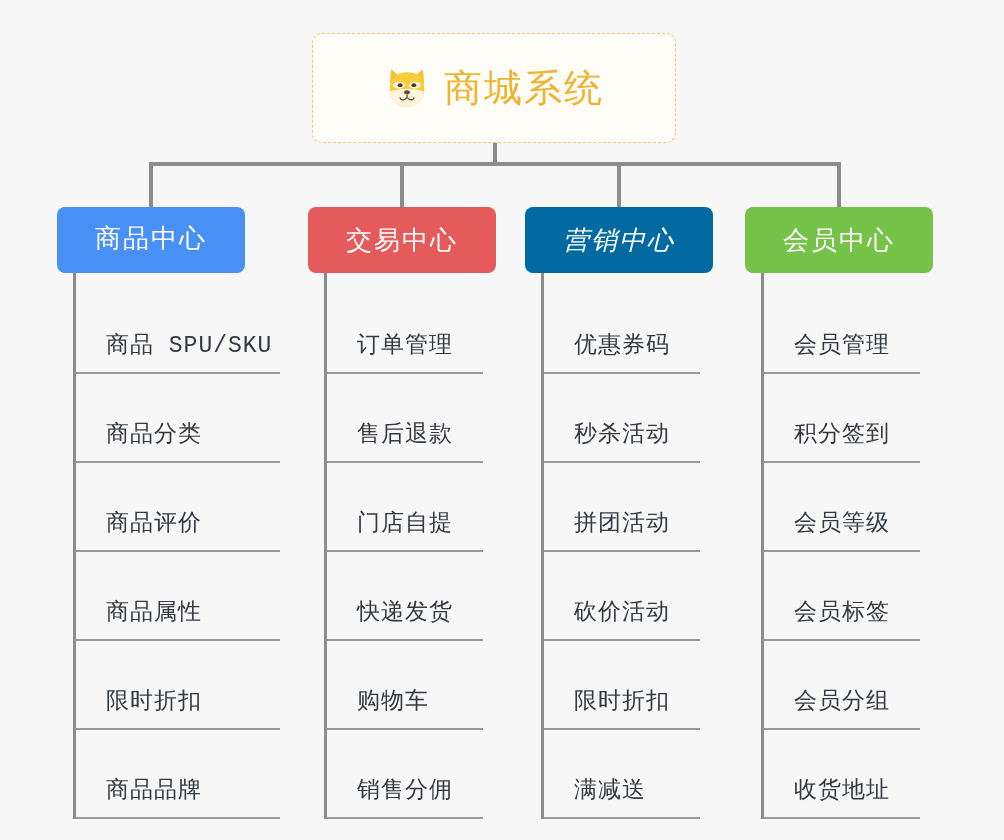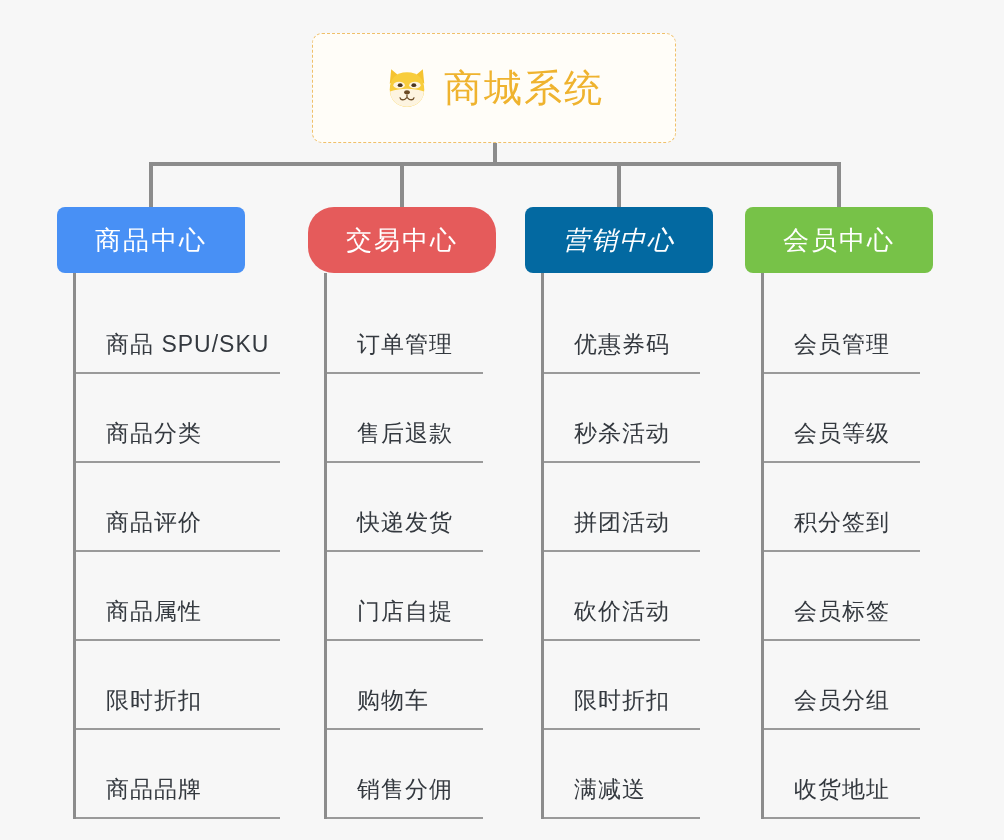--- a/index.html
+++ b/index.html
@@ -77,21 +77,21 @@
   .drop-0 { left: 149px; }
   .drop-1 { left: 400px; }
   .drop-2 { left: 617px; }
   .drop-3 { left: 837px; }
 
   
   .column {
     position: absolute;
     top: 207px;
   }
-  .col-0 { left: 57px;  width: 220px; }
+  .col-0 { left: 57px;  width: 220px; font-family: Liberation Mono, monospace; }
   .col-1 { left: 308px; width: 188px; }
   .col-2 { left: 525px; width: 188px; }
   .col-3 { left: 745px; width: 188px; }
 
   .cat-box {
     box-sizing: border-box;
     height: 66px;
     border-radius: 8px;
     display: flex;
     align-items: center;
@@ -191,35 +191,35 @@
       <div class="leaf">
         <span class="leaf-label">限时折扣</span>
       </div>
       <div class="leaf">
         <span class="leaf-label">商品品牌</span>
       </div>
     </div>
   </div>
 
   <div class="column col-1">
-    <div class="cat-box" style="background: rgb(229, 91, 91); border-radius: 26px;">
+    <div class="cat-box" style="background: rgb(229, 91, 91);">
       <span>交易中心</span>
     </div>
     <div class="leaf-list">
       <div class="leaf">
         <span class="leaf-label">订单管理</span>
       </div>
       <div class="leaf">
         <span class="leaf-label">售后退款</span>
       </div>
       <div class="leaf">
+        <span class="leaf-label">门店自提</span>
+      </div>
+      <div class="leaf">
         <span class="leaf-label">快递发货</span>
-      </div>
-      <div class="leaf">
-        <span class="leaf-label">门店自提</span>
       </div>
       <div class="leaf">
         <span class="leaf-label">购物车</span>
       </div>
       <div class="leaf">
         <span class="leaf-label">销售分佣</span>
       </div>
     </div>
   </div>
 
@@ -251,26 +251,26 @@
 
   <div class="column col-3">
     <div class="cat-box" style="background: rgb(119, 194, 72);">
       <span>会员中心</span>
     </div>
     <div class="leaf-list">
       <div class="leaf">
         <span class="leaf-label">会员管理</span>
       </div>
       <div class="leaf">
+        <span class="leaf-label">积分签到</span>
+      </div>
+      <div class="leaf">
         <span class="leaf-label">会员等级</span>
       </div>
       <div class="leaf">
-        <span class="leaf-label">积分签到</span>
-      </div>
-      <div class="leaf">
         <span class="leaf-label">会员标签</span>
       </div>
       <div class="leaf">
         <span class="leaf-label">会员分组</span>
       </div>
       <div class="leaf">
         <span class="leaf-label">收货地址</span>
       </div>
     </div>
   </div>

